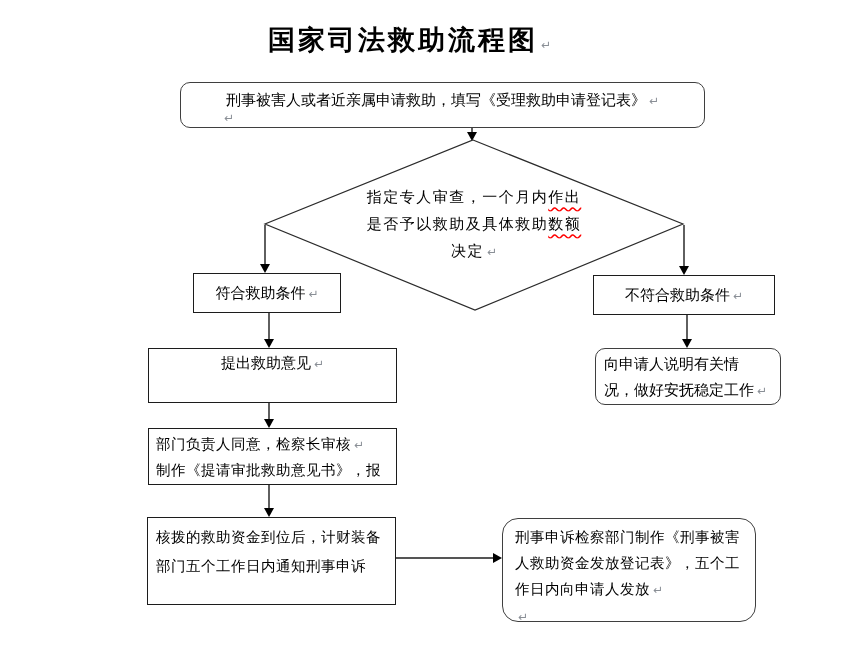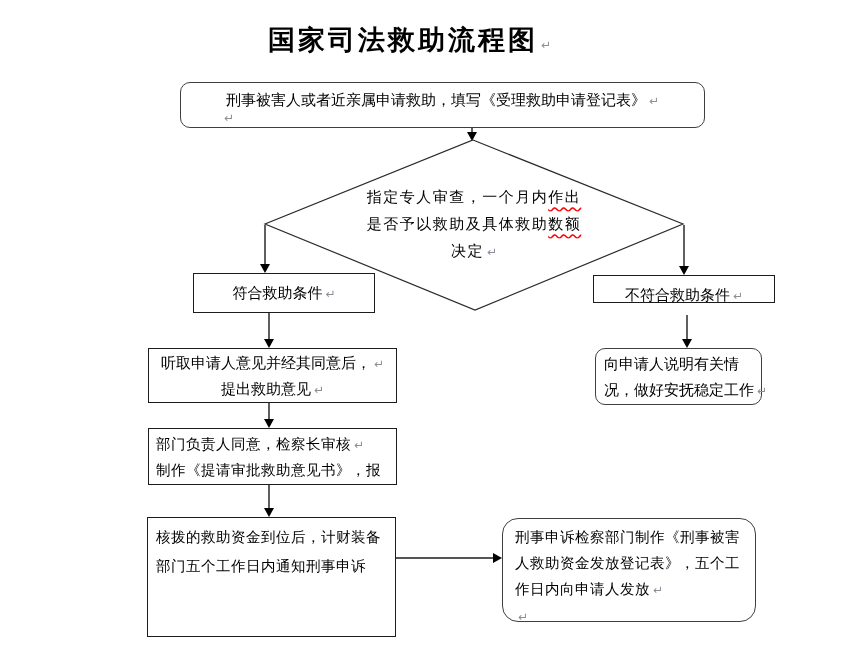--- a/index.html
+++ b/index.html
@@ -30,30 +30,30 @@
     text-align:center;
   }
   
   #decision-text{
     position:absolute;left:324px;top:184px;width:300px;text-align:center;
     font-size:15px;line-height:27px;letter-spacing:1.5px;
   }
   #start-node{left:180px;top:82px;width:525px;height:46px;border-radius:10px;
     border-color:#3f3f3f;padding-top:4px;}
   #start-stray-mark{position:absolute;left:40px;top:22px;}
-  #qualified-node{left:193px;top:273px;width:182px;height:40px;line-height:38px;}
-  #not-qualified-node{left:593px;top:275px;width:182px;height:28px;line-height:38px;}
+  #qualified-node{left:193px;top:273px;width:148px;height:40px;line-height:38px;}
+  #not-qualified-node{left:593px;top:275px;width:182px;height:40px;line-height:38px;}
   #listen-node{left:148px;top:348px;width:249px;height:55px;padding-top:2px;line-height:25px;}
   #draft-node{left:148px;top:428px;width:249px;height:57px;padding:3px 7px 0;
     line-height:25px;font-size:14.5px;letter-spacing:0.5px;}
-  #fund-notify-node{left:147px;top:517px;width:249px;height:120px;padding:5px 8px 0;
+  #fund-notify-node{left:147px;top:517px;width:249px;height:88px;padding:5px 8px 0;
     line-height:29px;font-size:14.5px;letter-spacing:0.5px;}
   #fund-release-node{left:502px;top:518px;width:254px;height:104px;border-radius:16px;
     padding:5px 12px 16px;line-height:26px;font-size:14.5px;letter-spacing:0.5px;}
-  #explain-node{left:595px;top:348px;width:167px;height:57px;border-radius:10px;
+  #explain-node{left:595px;top:348px;width:186px;height:57px;border-radius:10px;
     padding:2px 8px 0;line-height:26px;}
   svg line{stroke:#1c1c1c;stroke-width:1.4;}
   svg polygon.head{fill:#000;stroke:none;}
   svg polygon.diamond{fill:#fff;stroke:#2b2b2b;stroke-width:1.2;}
 </style>
 </head>
 <body>
 
 <div id="canvas">
 
@@ -101,21 +101,20 @@
 
   <div class="node center" id="qualified-node">
     <span>符合救助条件</span><span class="mk">↵</span>
   </div>
 
   <div class="node center" id="not-qualified-node">
     <span>不符合救助条件</span><span class="mk">↵</span>
   </div>
 
   <div class="node center" id="listen-node">
-    <span class="dline"><span>听取申请人意见并经其同意后，</span><span class="mk">↵</span></span>
     <span class="dline"><span>提出救助意见</span><span class="mk">↵</span></span>
   </div>
 
   <div class="node" id="draft-node">
     <span class="dline"><span>部门负责人同意，检察长审核</span><span class="mk">↵</span></span>
     <span class="dline"><span>制作《提请审批救助意见书》，报</span></span>
   </div>
 
   <div class="node" id="fund-notify-node">
     <span class="dline"><span>核拨的救助资金到位后，计财装备</span></span>

